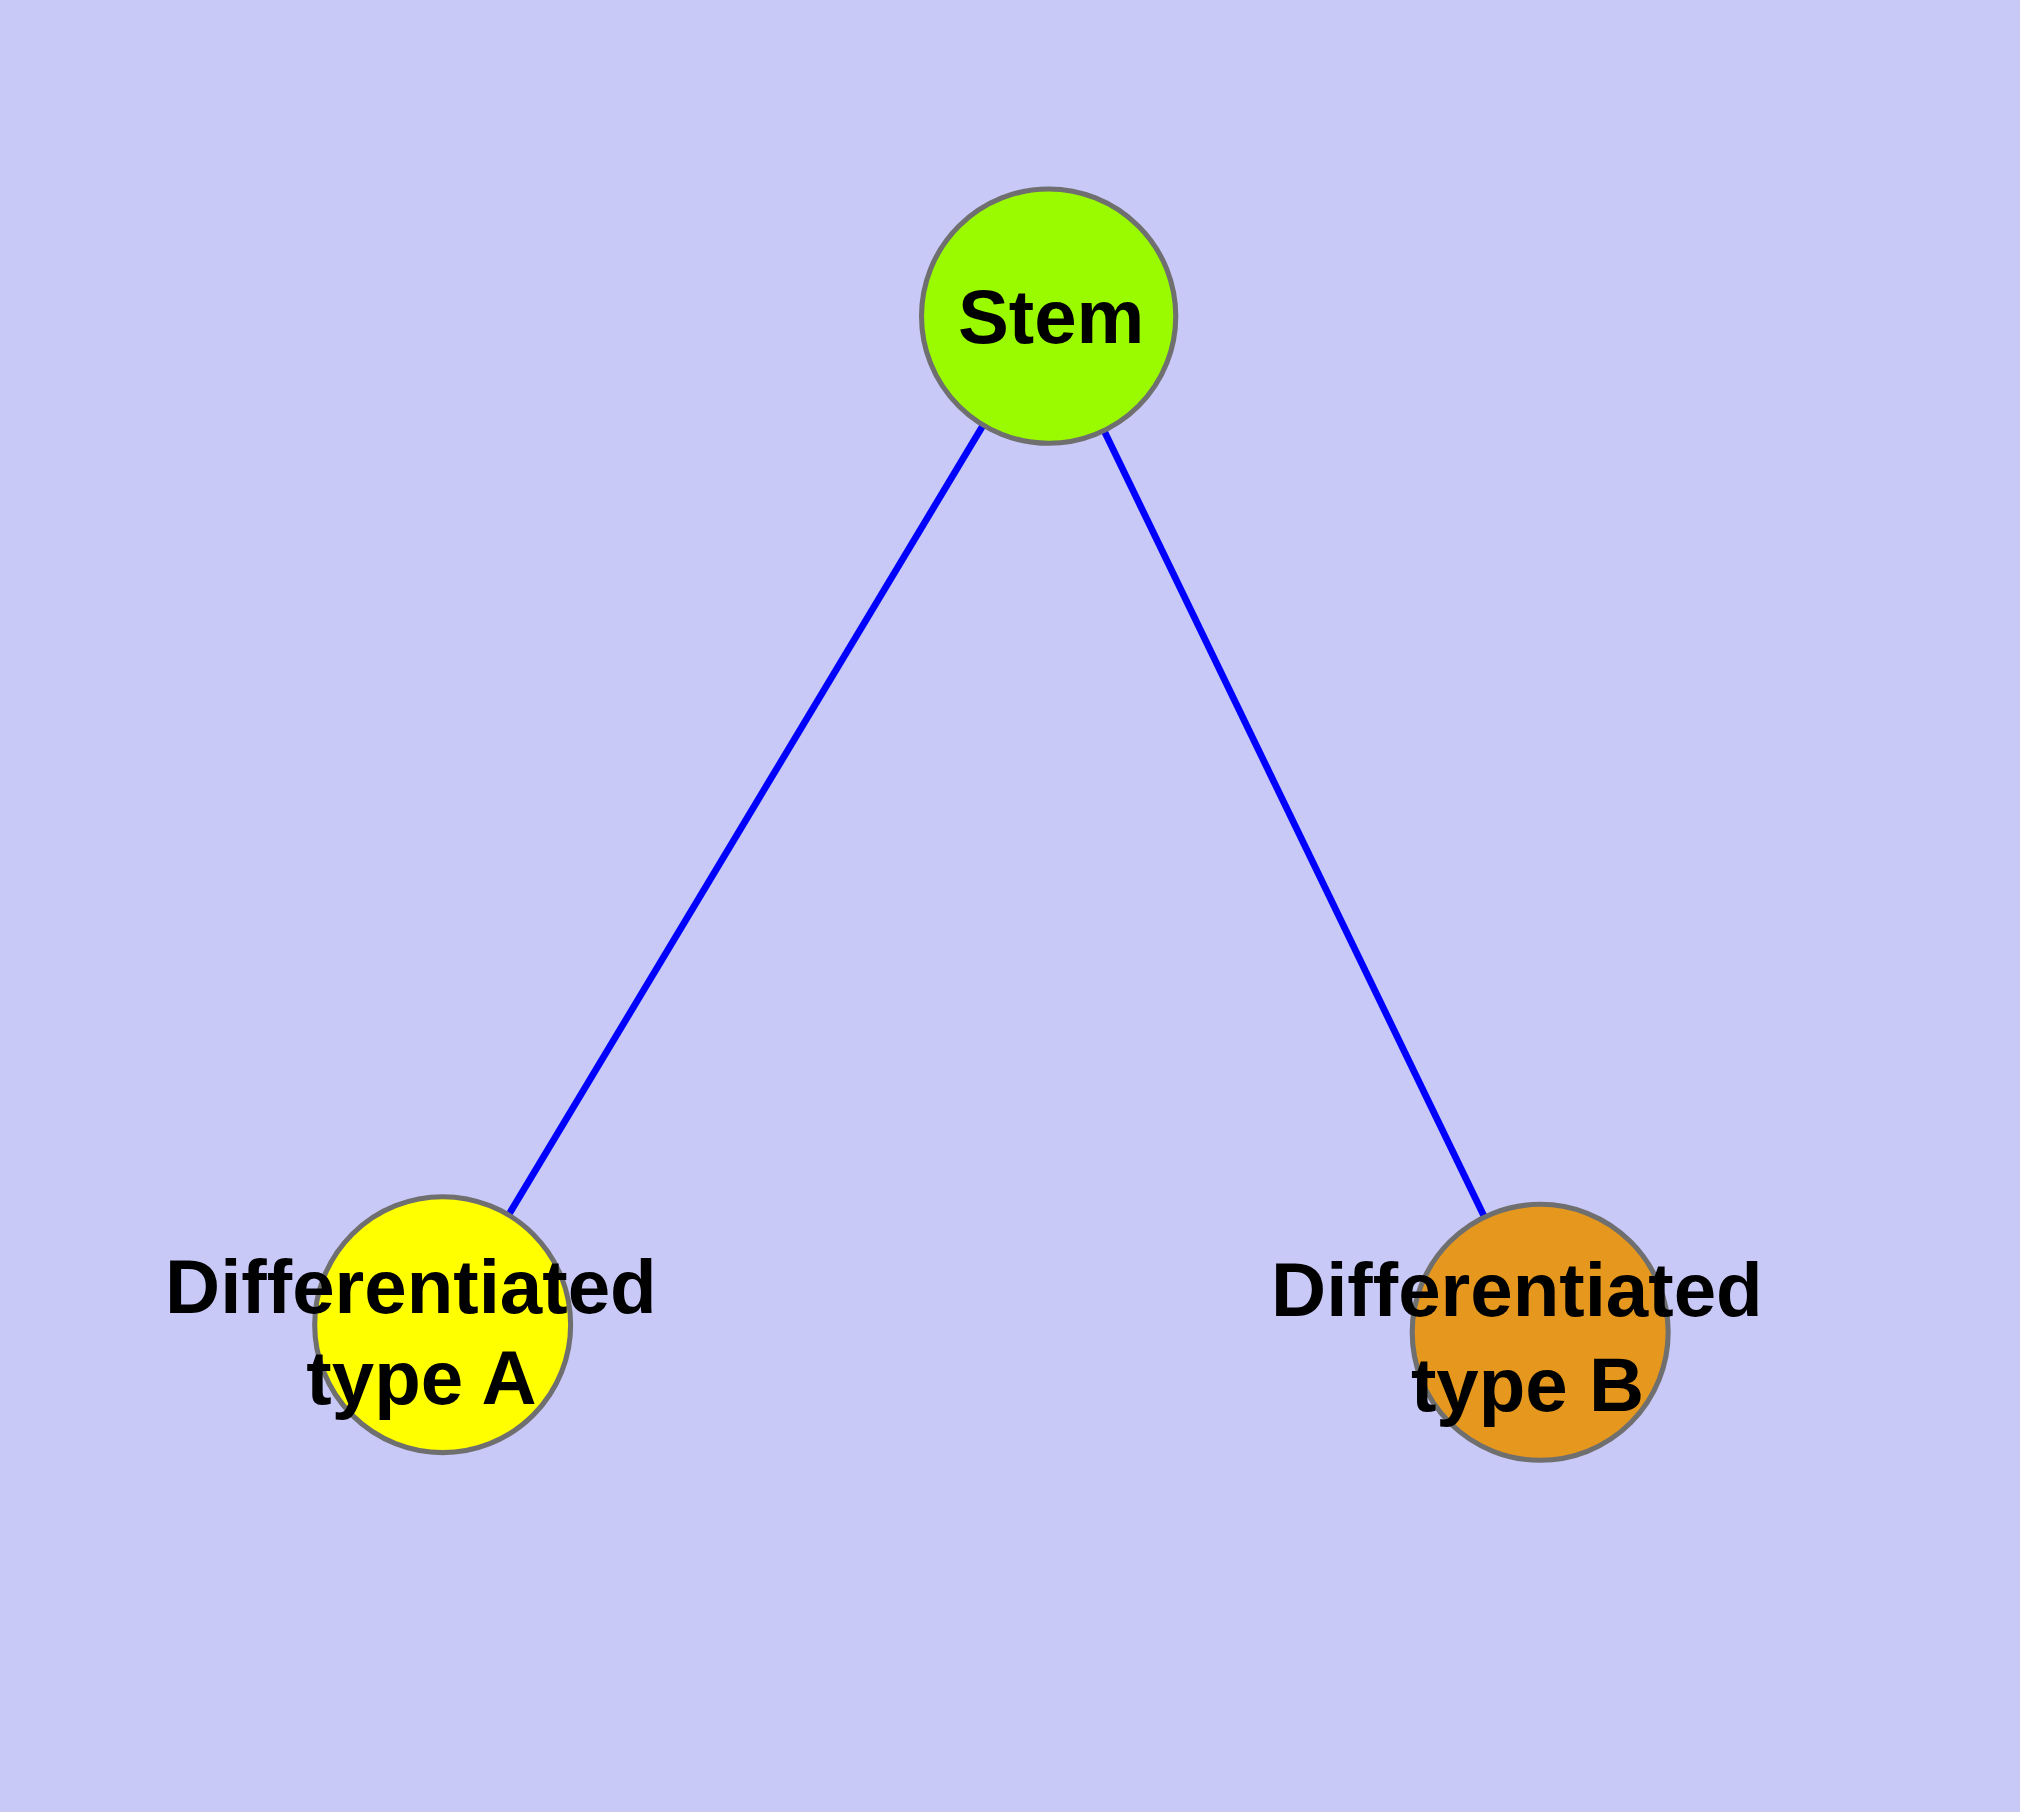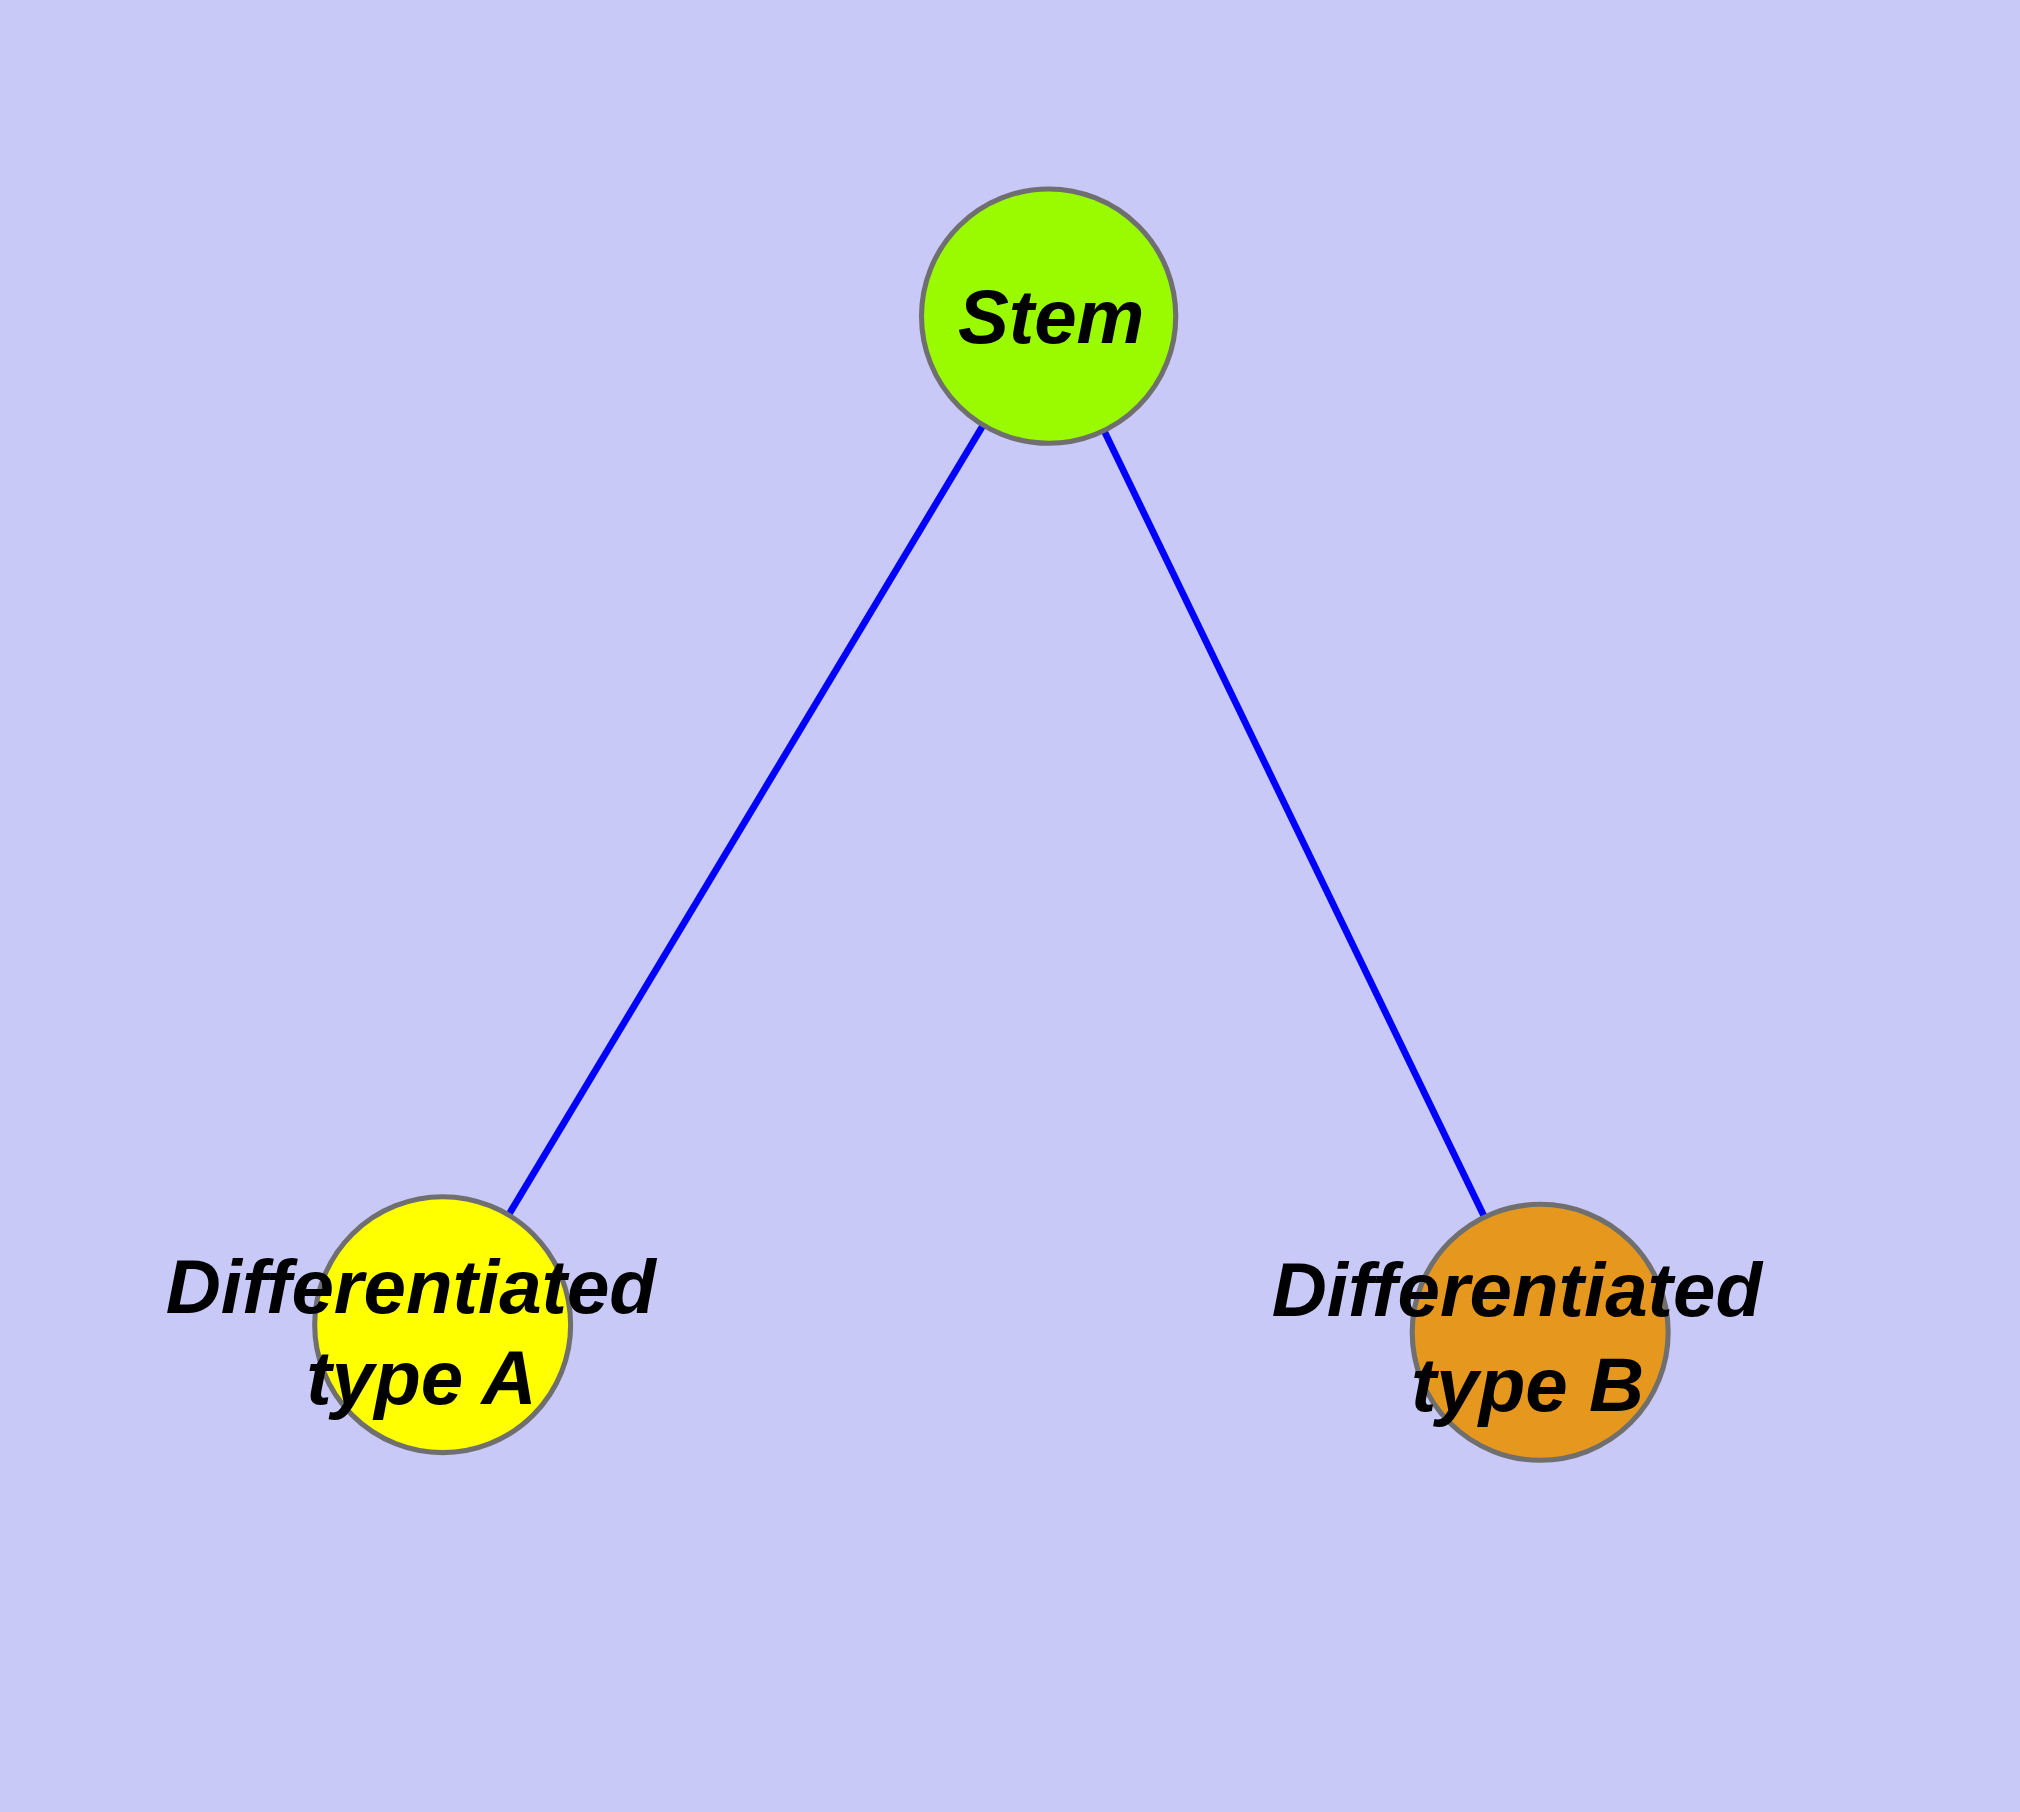--- a/index.html
+++ b/index.html
@@ -6,21 +6,20 @@
     margin: 0;
     padding: 0;
     width: 2021px;
     height: 1812px;
     overflow: hidden;
     background: #c9c9f8;
   }
   .diagram-wrap {
     width: 2021px;
     height: 1764px;
-    font-style: italic;
   }
   svg {
     display: block;
   }
   .node-label {
     font-family: "Liberation Sans", sans-serif;
     font-weight: bold;
     font-size: 90px;
     text-anchor: middle;
   }

